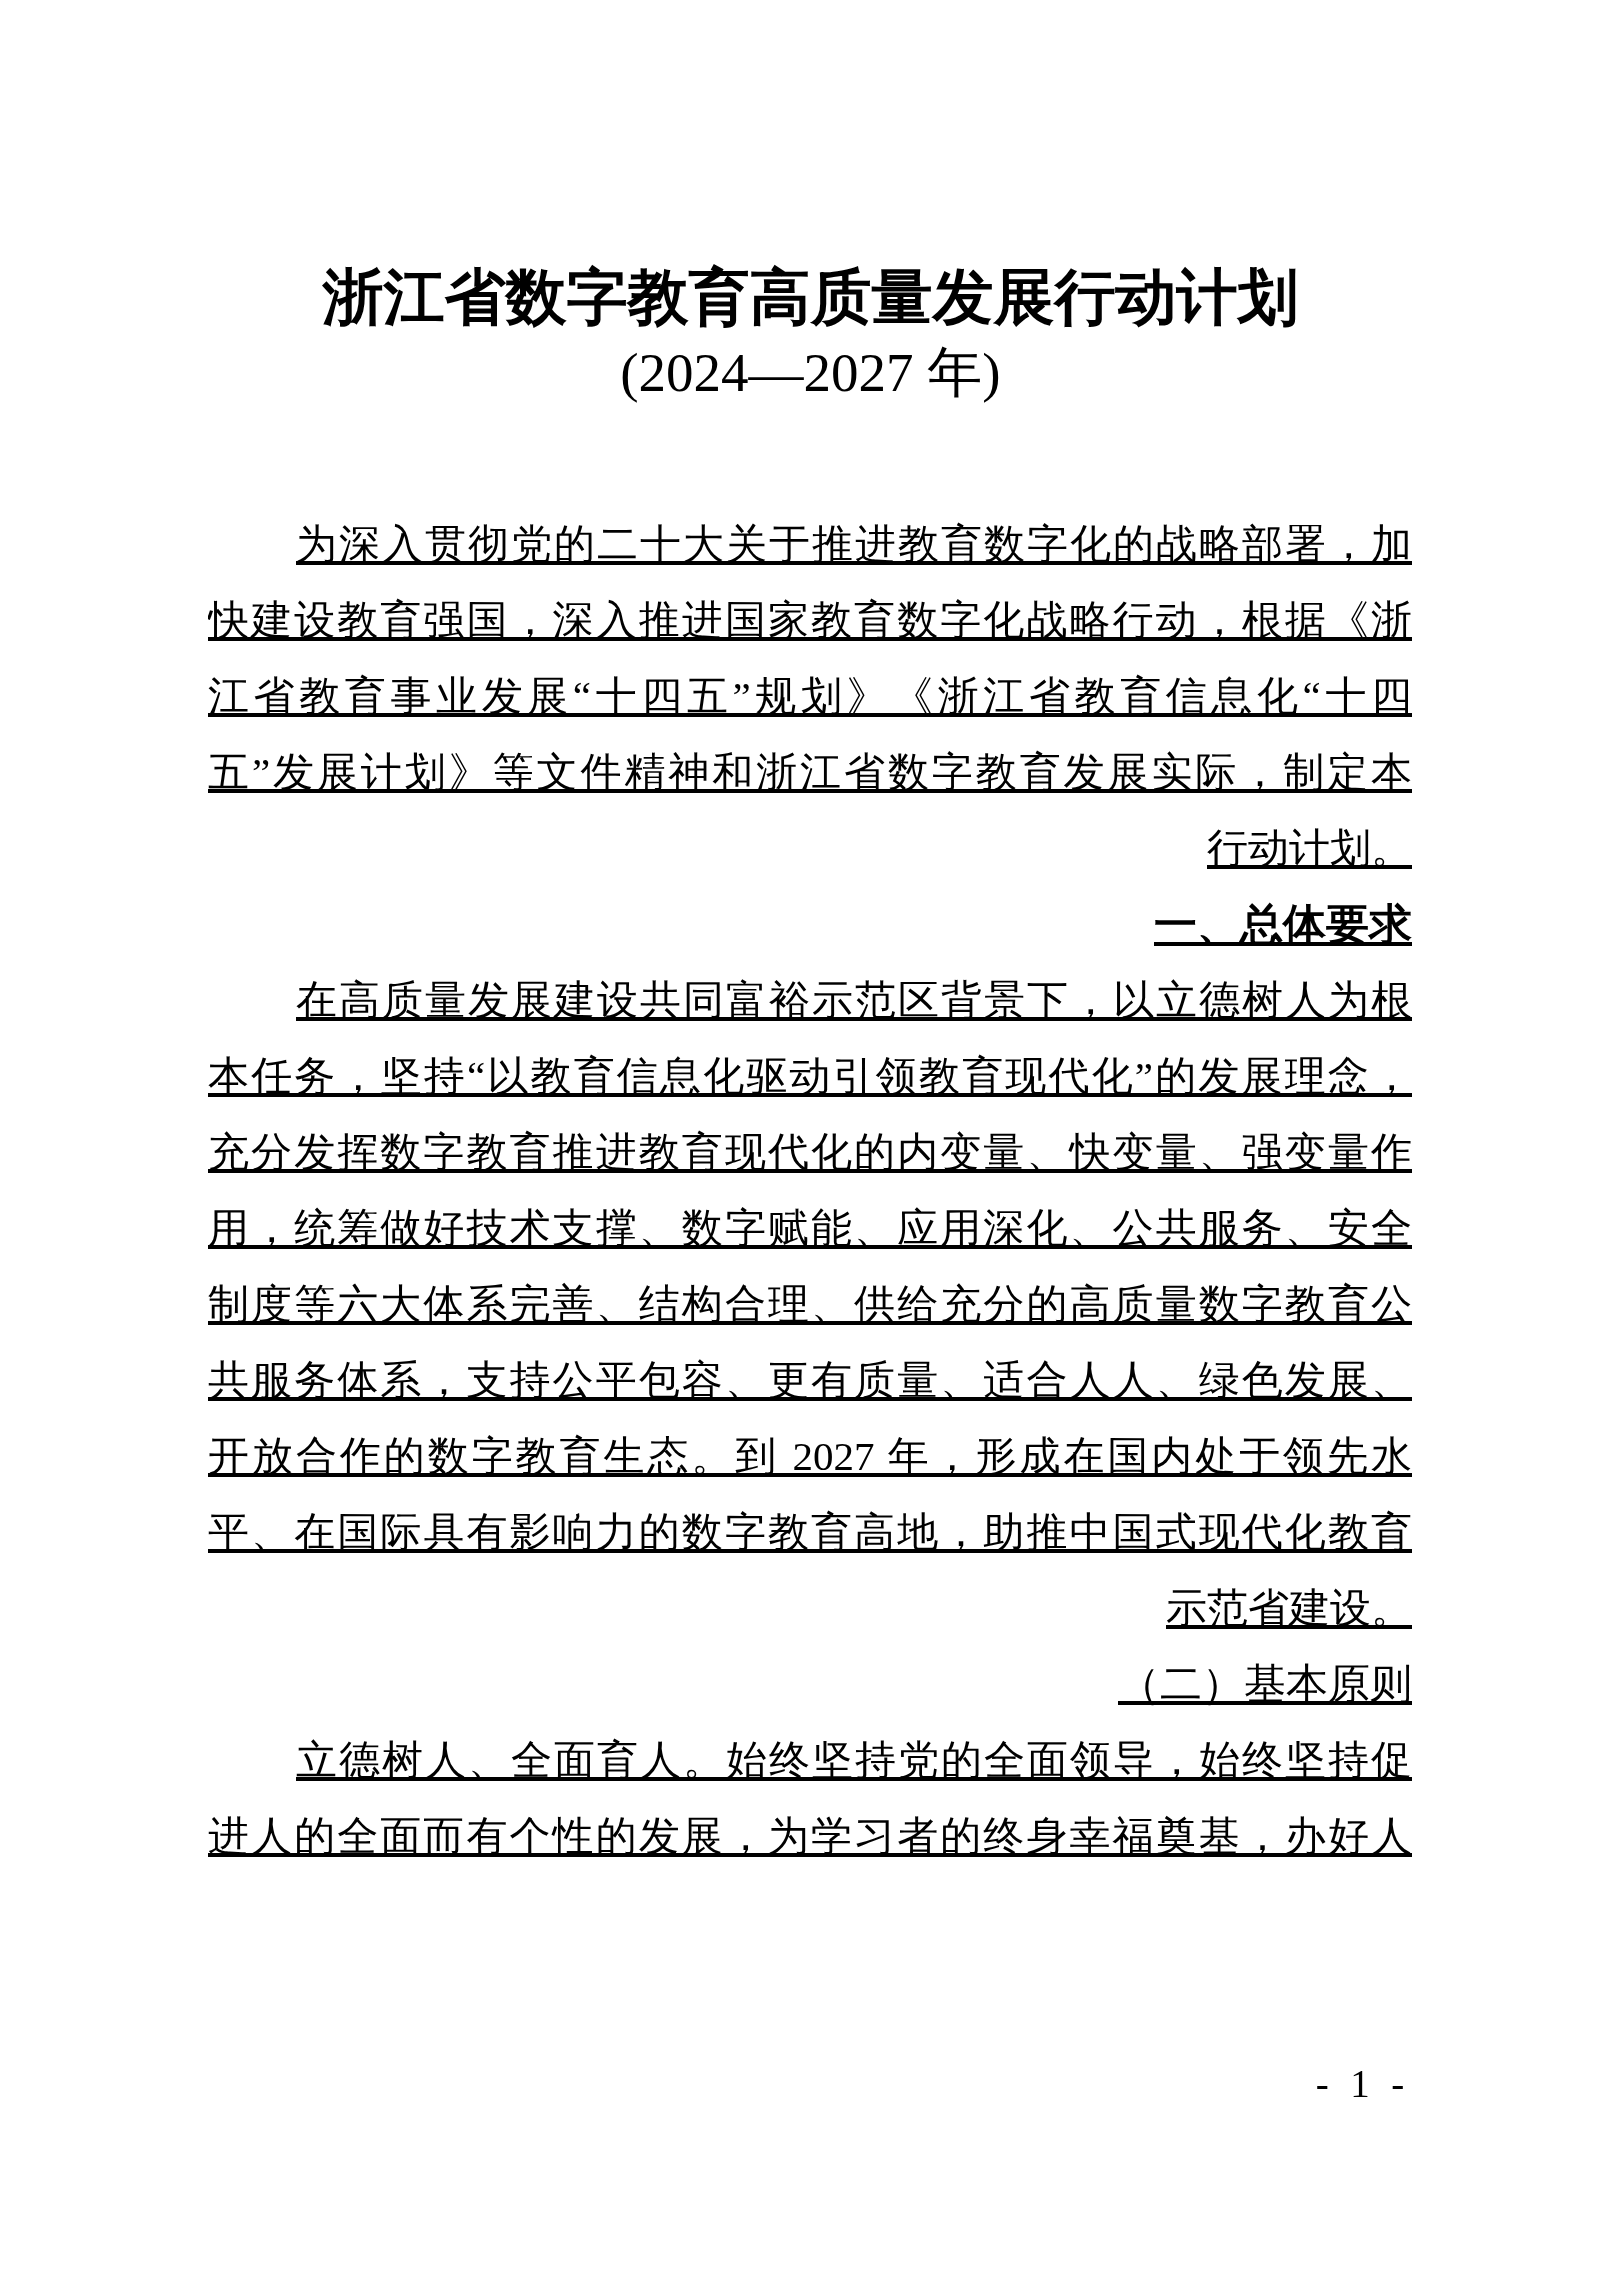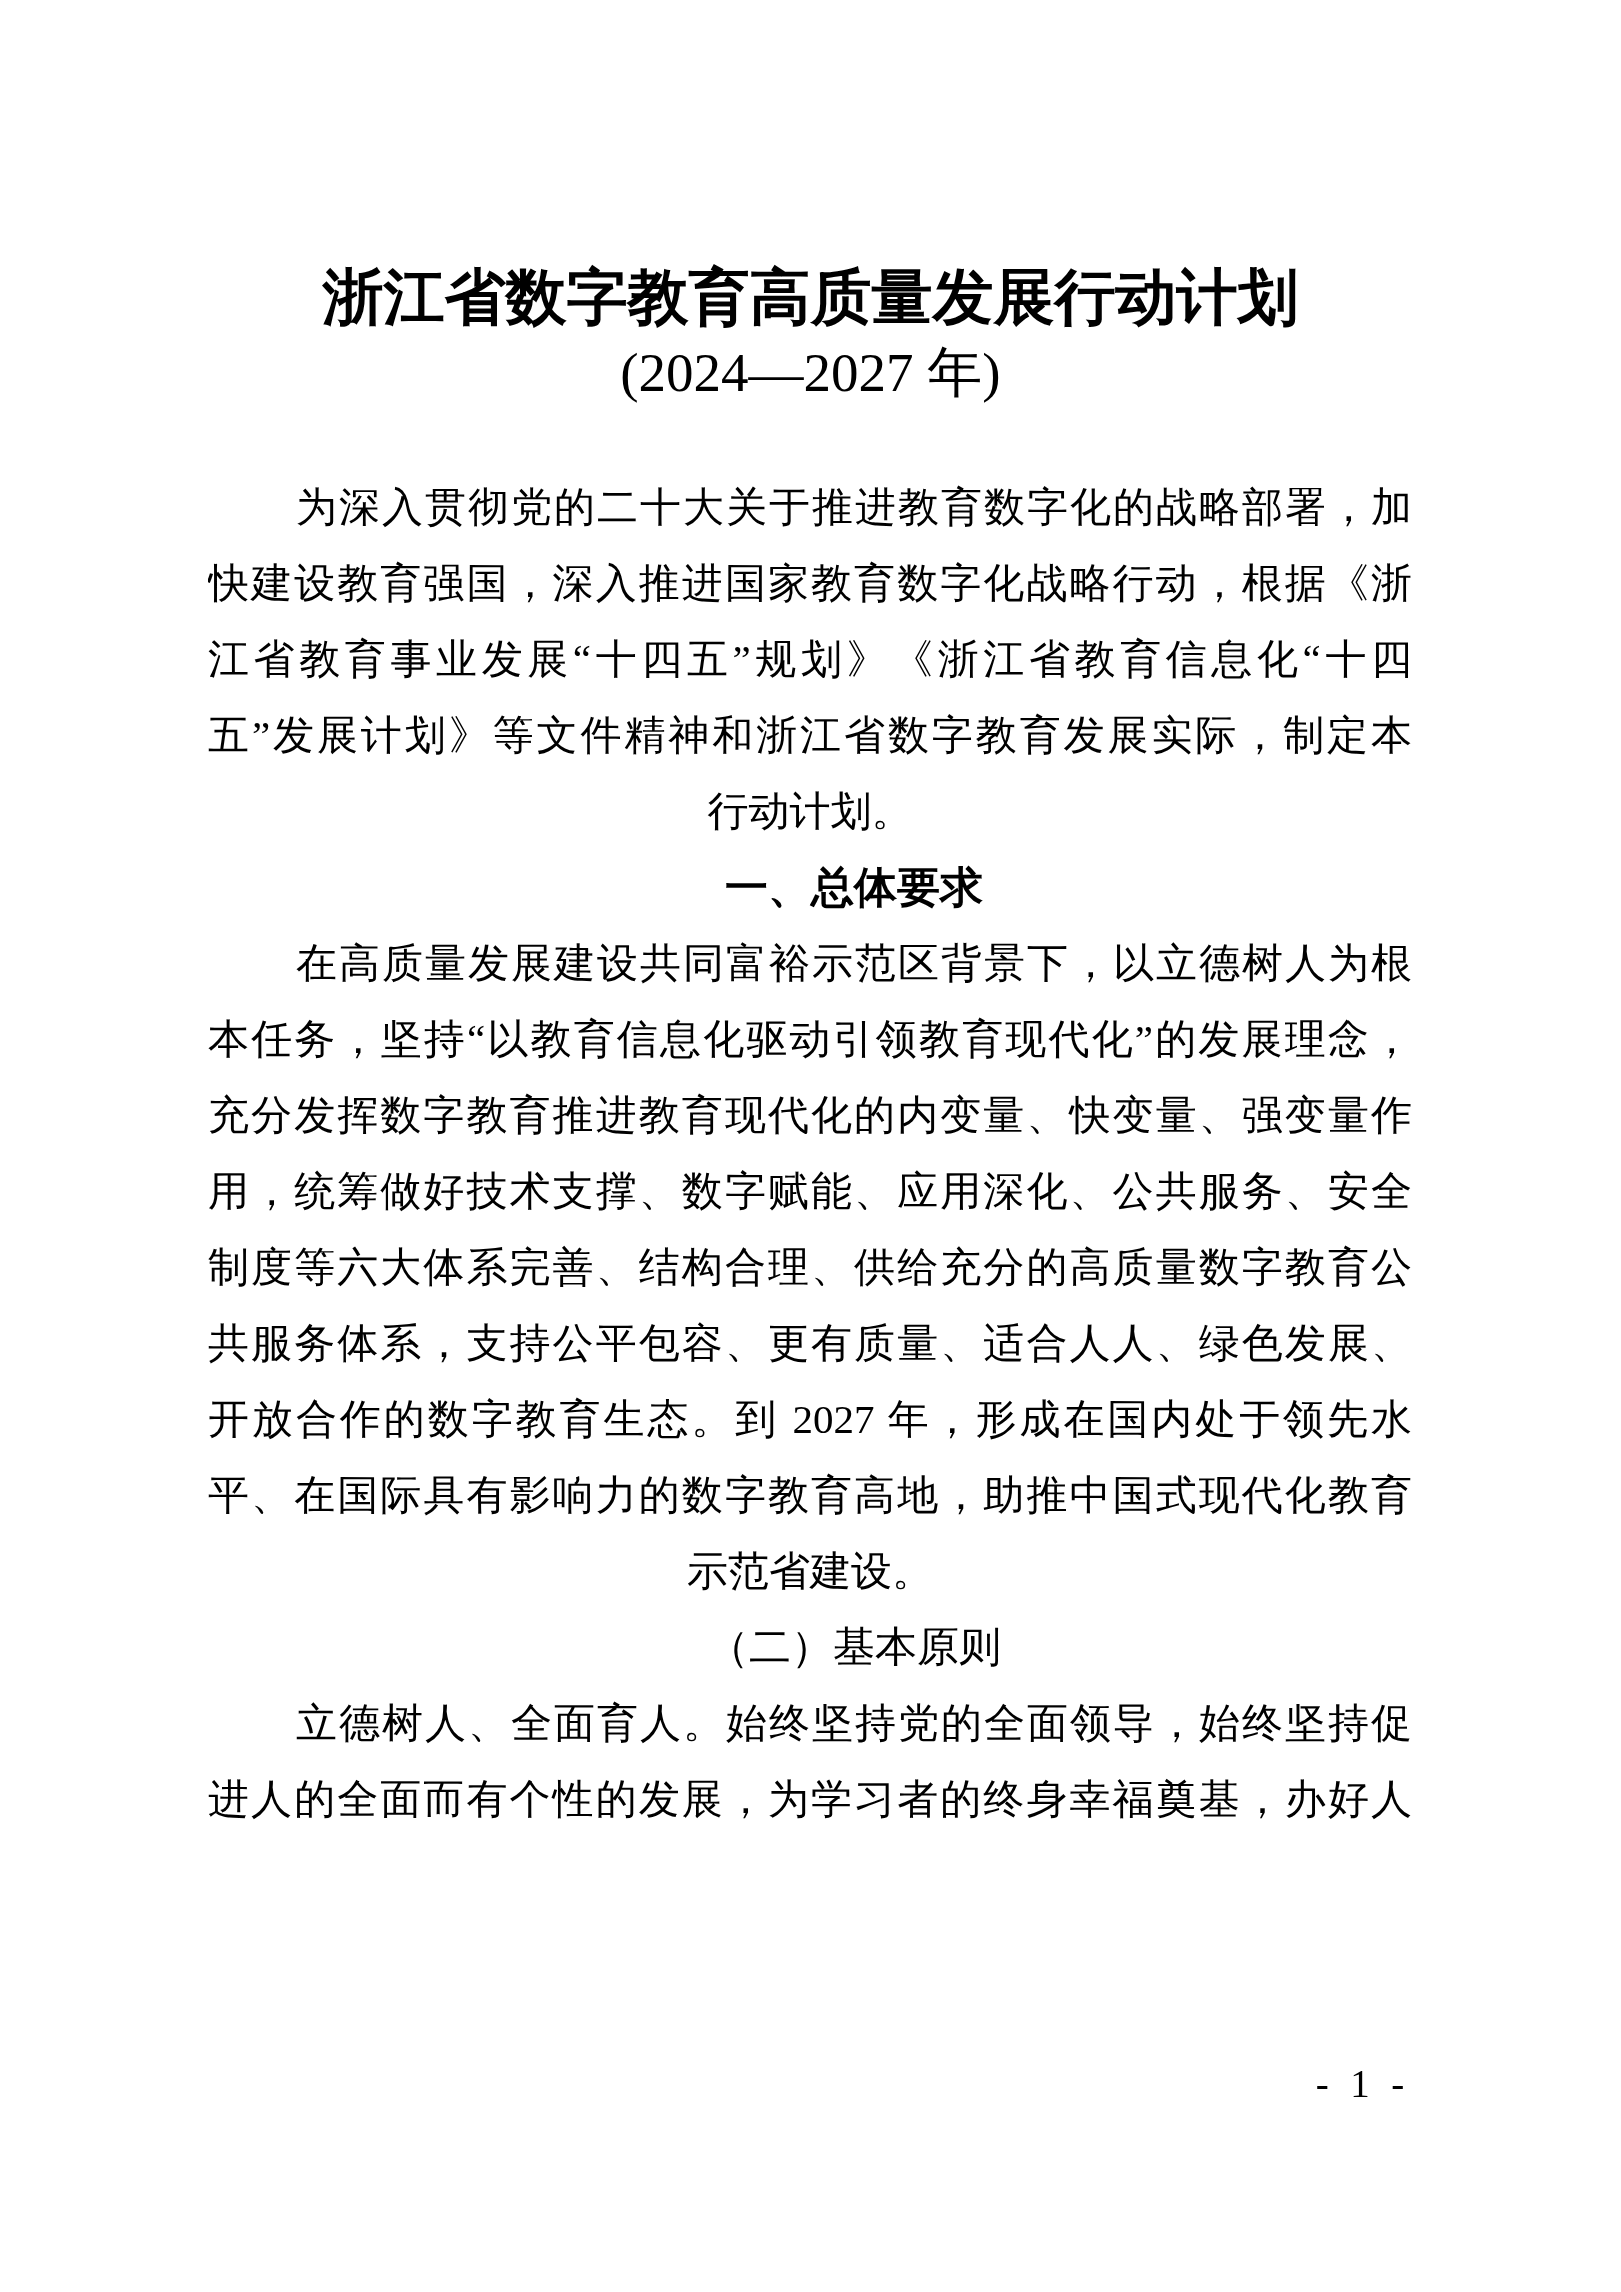--- a/index.html
+++ b/index.html
@@ -39,29 +39,30 @@
     text-align: center;
     font-family: "Liberation Serif", serif;
     font-weight: 400;
     font-size: 55px;
     line-height: 71px;
     white-space: nowrap;
   }
   
   .body-block {
     position: absolute;
-    top: 469px;
+    top: 506px;
     left: 208px;
     width: 1204px;
+    text-decoration: underline;
   }
   .bline {
     height: 76px;
     line-height: 76px;
     font-size: 41px;
-    text-align: center;
+    text-align: right;
     overflow: hidden;
   }
   .j {
     text-align: justify;
     text-align-last: justify;
   }
   .ind {
     text-indent: 88px;
   }
   .h1 {

